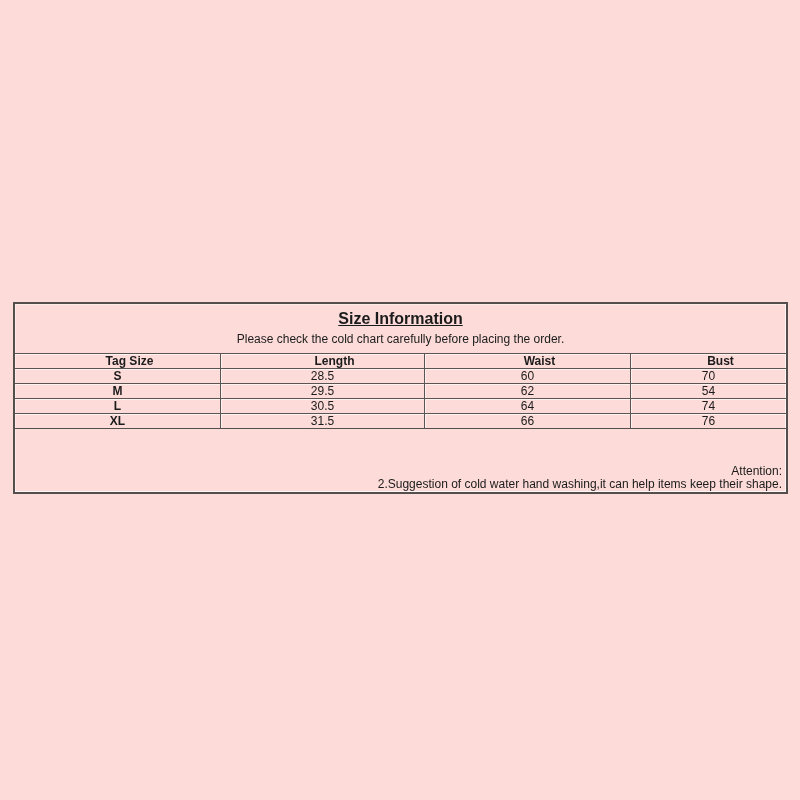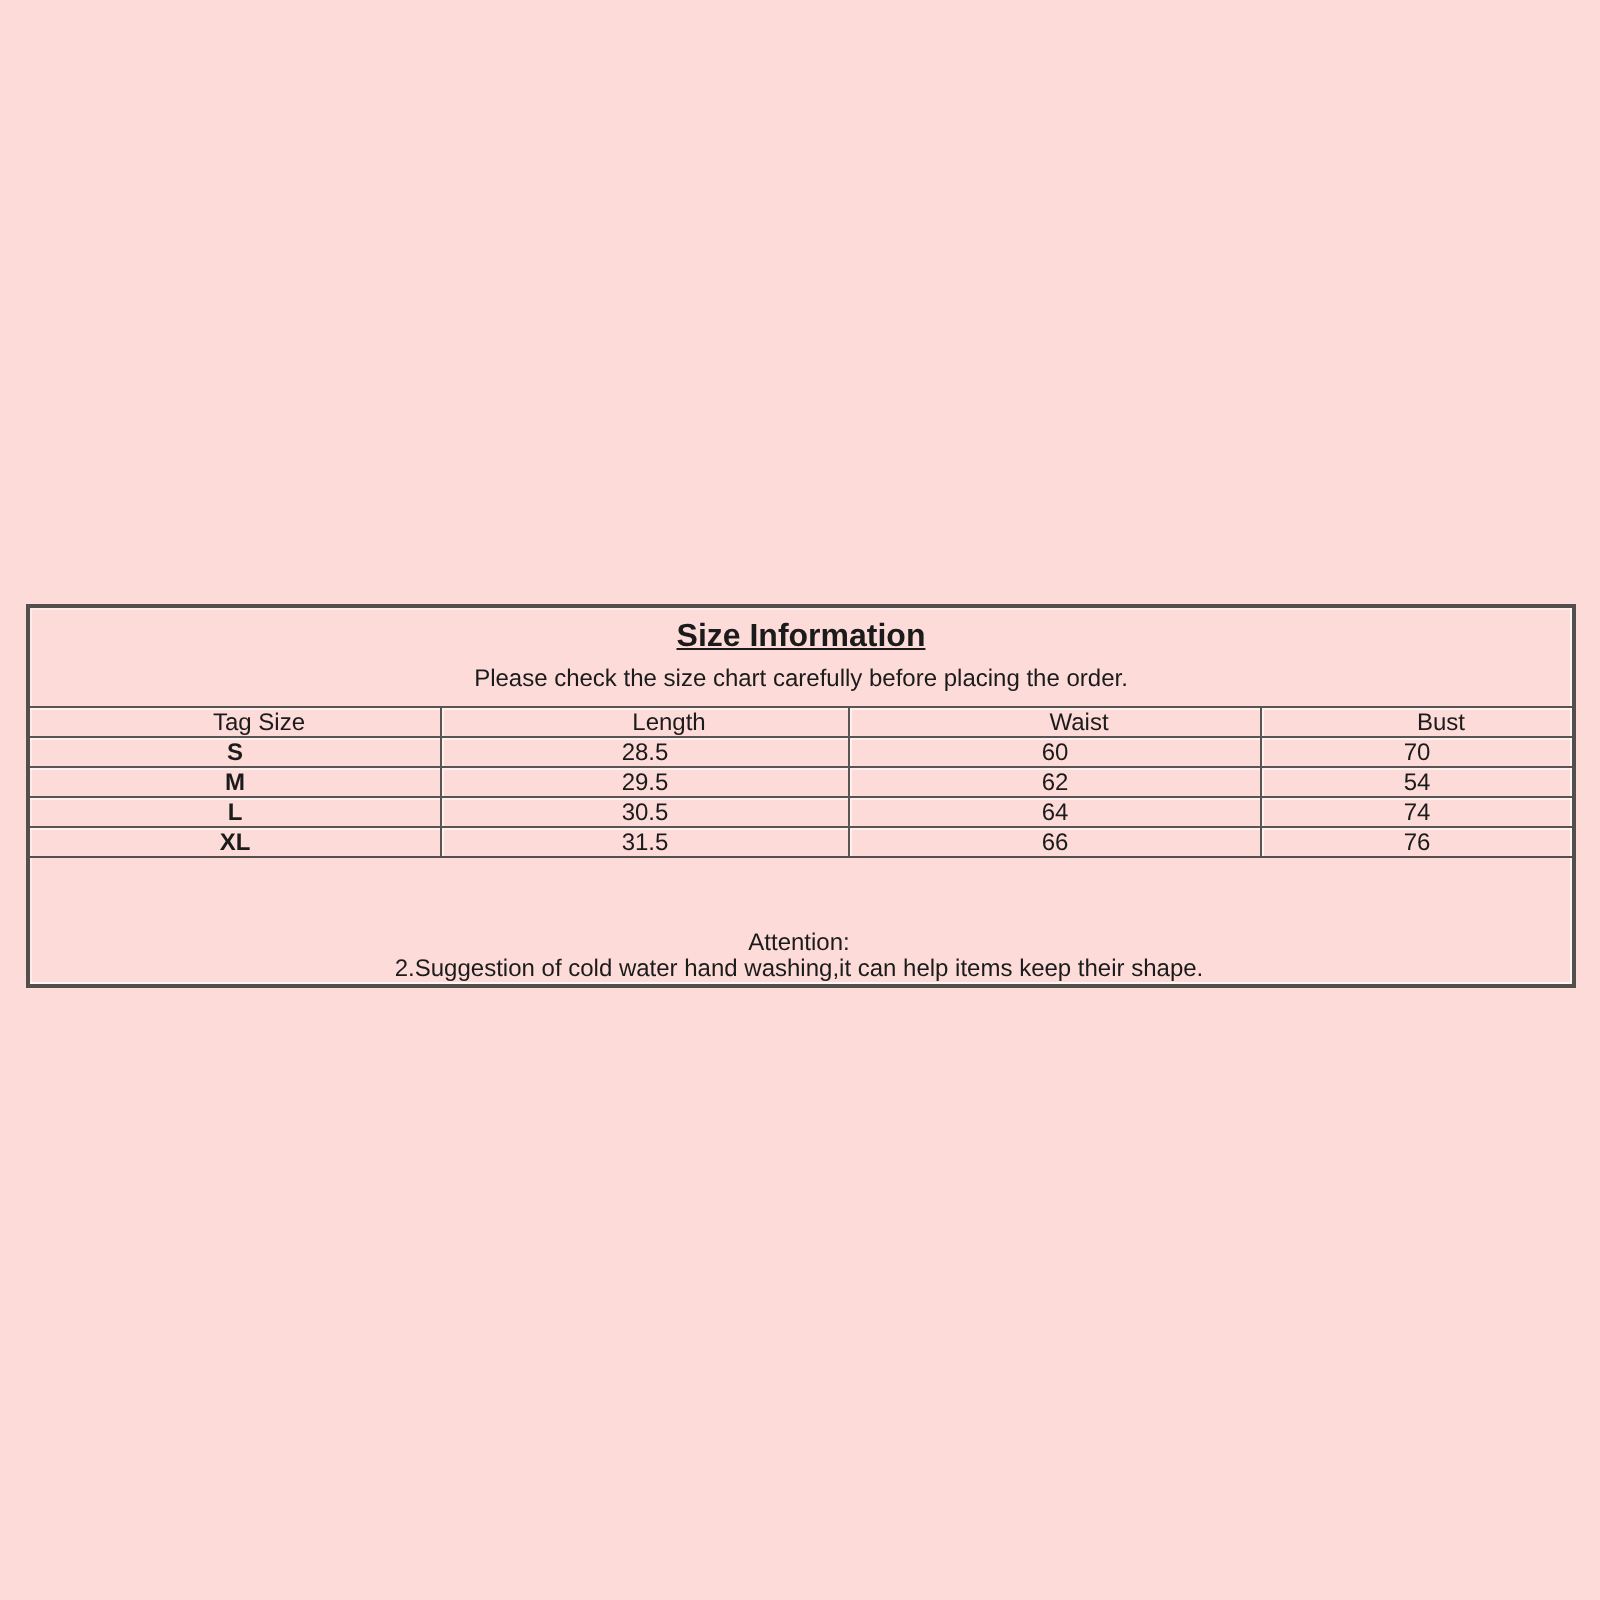--- a/index.html
+++ b/index.html
@@ -56,50 +56,50 @@
     font-size: 12px;
     line-height: 14px;
     text-align: center;
     vertical-align: middle;
     border-top: 1px solid #5a5553;
     box-shadow: inset 0 1px 0 rgba(255,255,255,0.65);
     overflow: hidden;
     white-space: nowrap;
   }
   table.size-table th {
-    font-weight: normal;
+    font-weight: bold;
     padding-left: 24px;
   }
   table.size-table th + th,
   table.size-table td + td {
     border-left: 1px solid #5a5553;
     box-shadow: inset 1px 1px 0 rgba(255,255,255,0.65);
   }
   table.size-table td.tag-cell {
     font-weight: bold;
   }
   .attention {
     position: absolute;
     left: 2px;
     right: 4px;
     bottom: 1px;
     font-size: 12px;
     line-height: 13px;
-    text-align: center;
+    text-align: right;
     white-space: nowrap;
   }
 </style>
 </head>
 <body>
 
 <div class="size-panel">
 
   <div class="panel-title">Size Information</div>
 
-  <div class="panel-subtitle">Please check the size chart carefully before placing the order.</div>
+  <div class="panel-subtitle">Please check the cold chart carefully before placing the order.</div>
 
   <table class="size-table">
     <colgroup>
       <col style="width:205px">
       <col style="width:204px">
       <col style="width:206px">
       <col>
     </colgroup>
     <thead>
       <tr>

